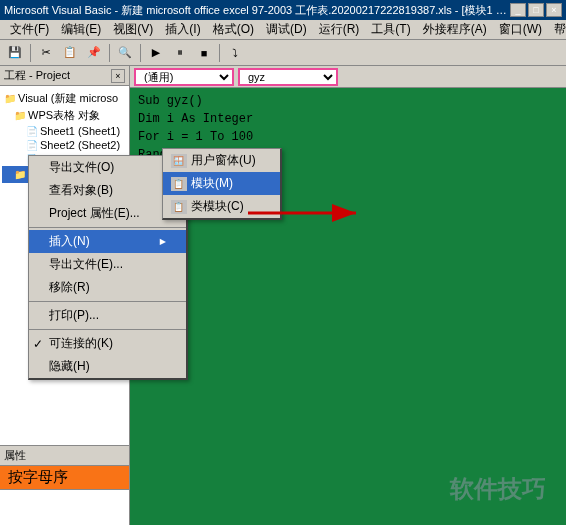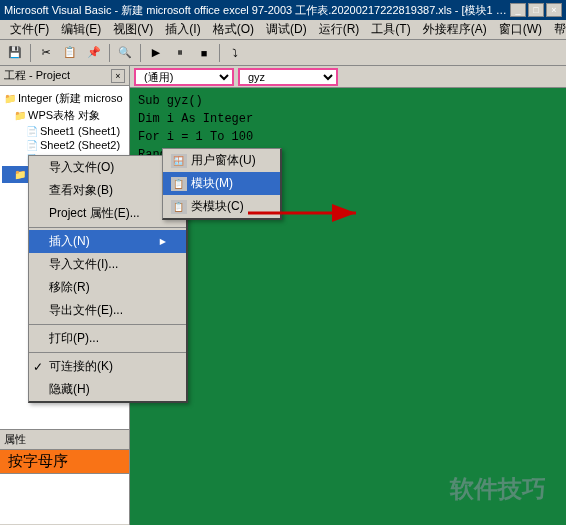--- a/index.html
+++ b/index.html
@@ -145,21 +145,21 @@
       color: white;
     }
     .tree-icon {
       font-size: 10px;
       width: 12px;
     }
 
     
     .properties-panel {
       border-top: 1px solid #888;
-      height: 96px;
+      height: 80px;
     }
     .props-header {
       background: #d4d0c8;
       padding: 2px 4px;
       font-size: 11px;
       border-bottom: 1px solid #888;
     }
     .props-tab {
       background: #f97316;
       padding: 2px 8px;
@@ -351,21 +351,21 @@
 
   <div class="left-panel">
     <div class="panel-header">
       <span>工程 - Project</span>
       <div class="panel-close-btn">×</div>
     </div>
 
     <div class="project-tree">
       <div class="tree-item">
         <span class="tree-icon">📁</span>
-        <span>Integer (新建 microso</span>
+        <span>Visual (新建 microso</span>
       </div>
       <div class="tree-item" style="padding-left:12px">
         <span class="tree-icon">📁</span>
         <span>WPS表格 对象</span>
       </div>
       <div class="tree-item" style="padding-left:24px">
         <span class="tree-icon">📄</span>
         <span>Sheet1 (Sheet1)</span>
       </div>
       <div class="tree-item" style="padding-left:24px">
@@ -409,41 +409,38 @@
       <div>    Range("a" &amp; i) = 1</div>
       <div>&nbsp;</div>
       <div>  Next</div>
       <div>End Sub</div>
     </div>
   </div>
 </div>
 
 <div class="context-menu">
   <div class="ctx-item">
-    <span>导入文件(O)</span>
+    <span>导出文件(O)</span>
   </div>
   <div class="ctx-item">
     <span>查看对象(B)</span>
   </div>
   <div class="ctx-item">
     <span>Project 属性(E)...</span>
   </div>
   <div class="ctx-separator"></div>
   <div class="ctx-item highlighted">
     <span>插入(N)</span>
     <span class="ctx-arrow">▶</span>
   </div>
   <div class="ctx-item">
-    <span>导入文件(I)...</span>
+    <span>导出文件(E)...</span>
   </div>
   <div class="ctx-item">
     <span>移除(R)</span>
-  </div>
-  <div class="ctx-item">
-    <span>导出文件(E)...</span>
   </div>
   <div class="ctx-separator"></div>
   <div class="ctx-item">
     <span>打印(P)...</span>
   </div>
   <div class="ctx-separator"></div>
   <div class="ctx-item">
     <span class="ctx-check">✓</span>
     <span>可连接的(K)</span>
   </div>

